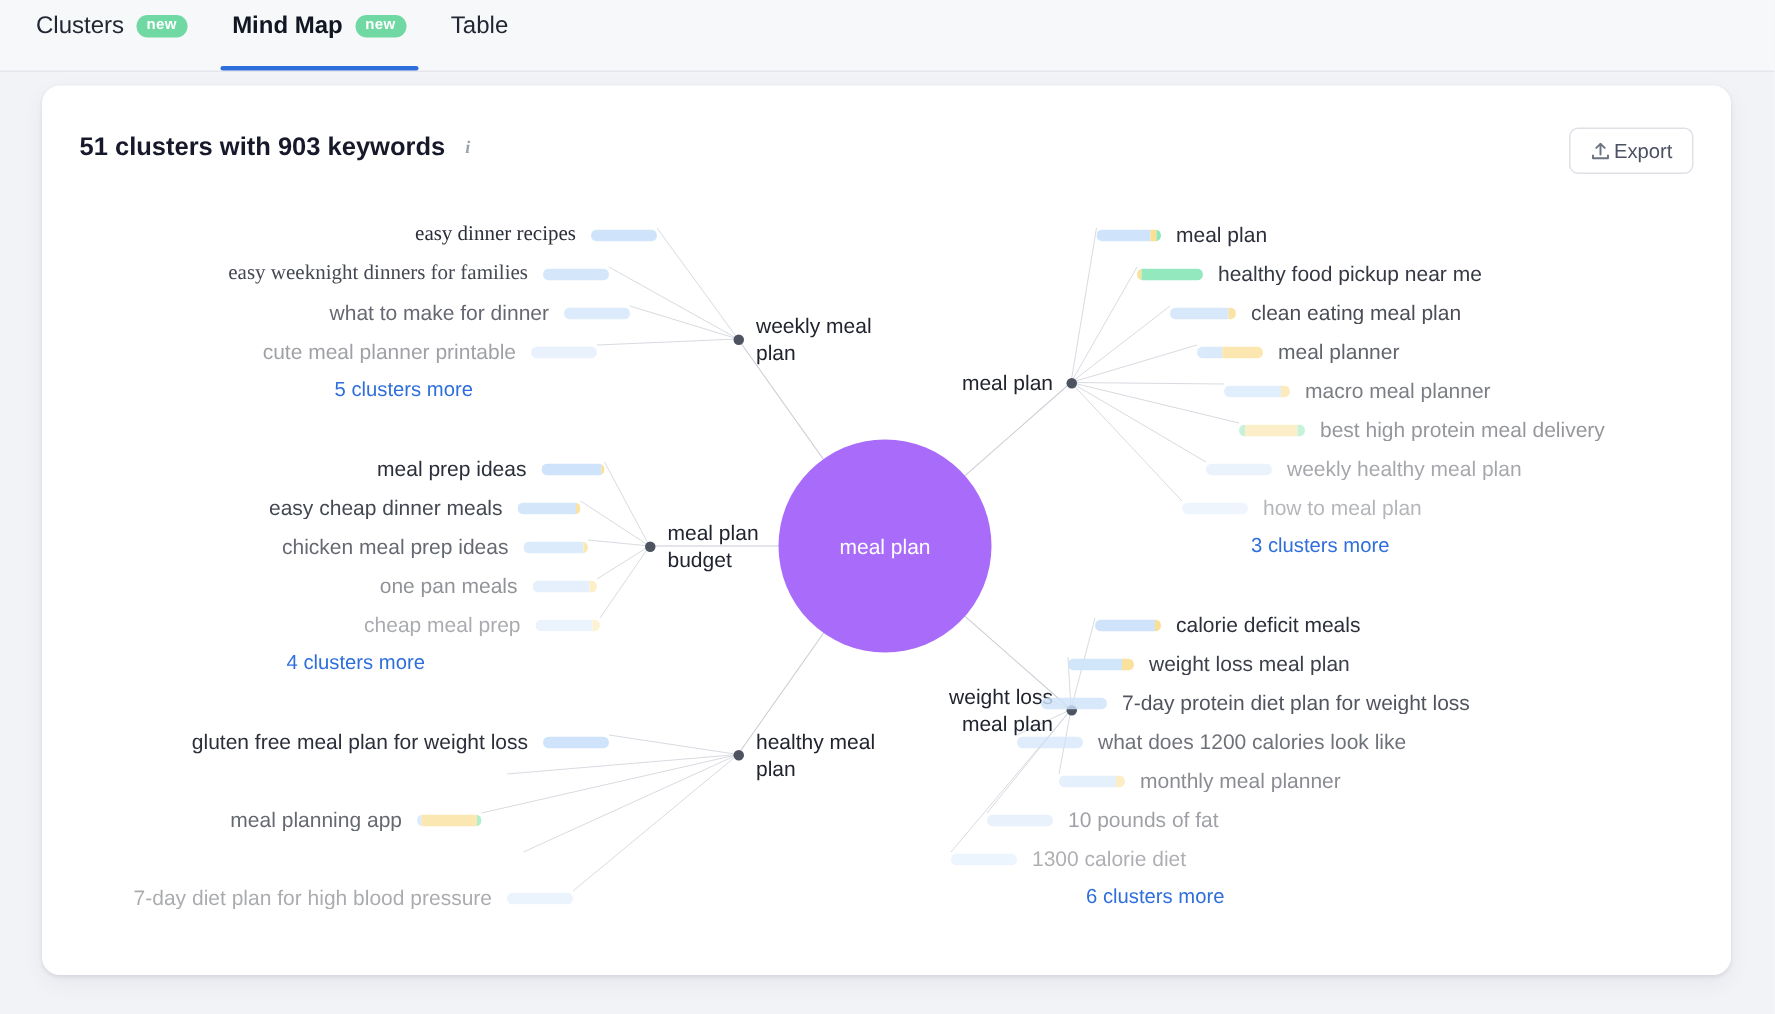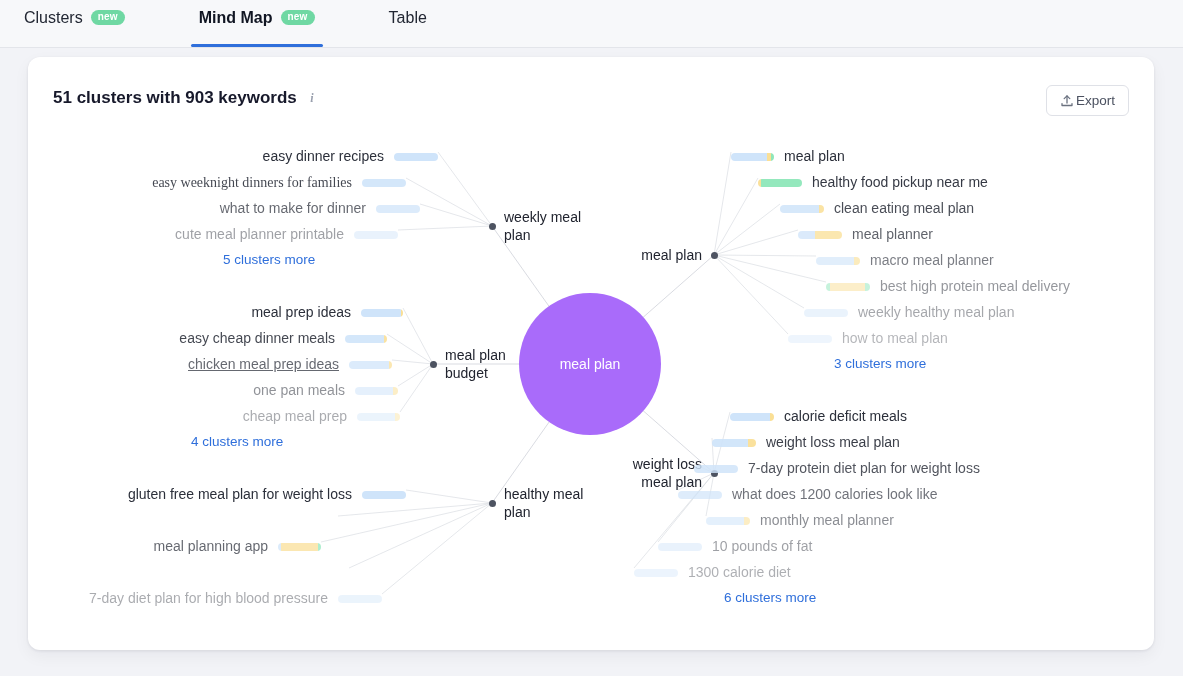--- a/index.html
+++ b/index.html
@@ -12,21 +12,20 @@
   }
 
   
   .tabbar {
     position: absolute; left: 0; top: 0;
     width: 1183px; height: 48px;
     background: #f7f8fa;
     border-bottom: 1px solid #e3e5ea;
     display: flex; align-items: flex-end;
     padding-left: 24px;
-    gap: 44px;
   }
   .tab {
     display: flex; align-items: center; gap: 8px;
     height: 46px; padding: 0 0 13px 0;
     margin-right: 30px;
     font-size: 16px; color: #222733;
     cursor: pointer; position: relative;
   }
   .tab.active { font-weight: 700; color: #111623; }
   .tab.active::after {
@@ -182,21 +181,21 @@
         <line x1="686" y1="416" x2="678" y2="459" stroke="#d3d6dd" stroke-width="0.6"></line>
         <line x1="686" y1="416" x2="630" y2="485" stroke="#d3d6dd" stroke-width="0.6"></line>
         <line x1="686" y1="416" x2="606" y2="511" stroke="#d3d6dd" stroke-width="0.6"></line>
       </svg>
     <div class="hub" style="left: 491px; top: 236px;">
       <span>meal plan</span>
     </div>
   <div class="node-dot" style="left: 460.5px; top: 165.5px;"></div>
       <div class="node-label lr" style="left: 476px; top: 151px;">weekly meal
 plan</div>
-      <div class="kw" style="top: 91px; opacity: 1; left: 0px; width: 410px; justify-content: flex-end;">
+      <div class="kw" style="top: 91px; opacity: 1; left: 0px; width: 410px; justify-content: flex-end; font-family: Liberation Serif, serif;">
         <span class="kw-text" style="margin-right: 10px;">easy dinner recipes</span>
         <span class="bar" style="width: 44px;">
           <span class="seg b" style="width: 44px;"></span>
         </span>
       </div>
       <div class="kw" style="top: 117px; opacity: 0.88; left: 0px; width: 378px; justify-content: flex-end; font-family: Liberation Serif, serif;">
         <span class="kw-text" style="margin-right: 10px;">easy weeknight dinners for families</span>
         <span class="bar" style="width: 44px;">
           <span class="seg b" style="width: 44px;"></span>
         </span>
@@ -224,21 +223,21 @@
           <span class="seg y" style="width: 2px;"></span>
         </span>
       </div>
       <div class="kw" style="top: 273px; opacity: 0.88; left: 0px; width: 359px; justify-content: flex-end;">
         <span class="kw-text" style="margin-right: 10px;">easy cheap dinner meals</span>
         <span class="bar" style="width: 42px;">
           <span class="seg b" style="width: 39px;"></span>
           <span class="seg y" style="width: 3px;"></span>
         </span>
       </div>
-      <div class="kw" style="top: 299px; opacity: 0.72; left: 0px; width: 364px; justify-content: flex-end; text-decoration: underline;">
+      <div class="kw" style="top: 299px; opacity: 0.72; left: 0px; width: 364px; justify-content: flex-end;">
         <span class="kw-text" style="margin-right: 10px;">chicken meal prep ideas</span>
         <span class="bar" style="width: 43px;">
           <span class="seg b" style="width: 40px;"></span>
           <span class="seg y" style="width: 3px;"></span>
         </span>
       </div>
       <div class="kw" style="top: 325px; opacity: 0.52; left: 0px; width: 370px; justify-content: flex-end;">
         <span class="kw-text" style="margin-right: 10px;">one pan meals</span>
         <span class="bar" style="width: 43px;">
           <span class="seg b" style="width: 38px;"></span>

